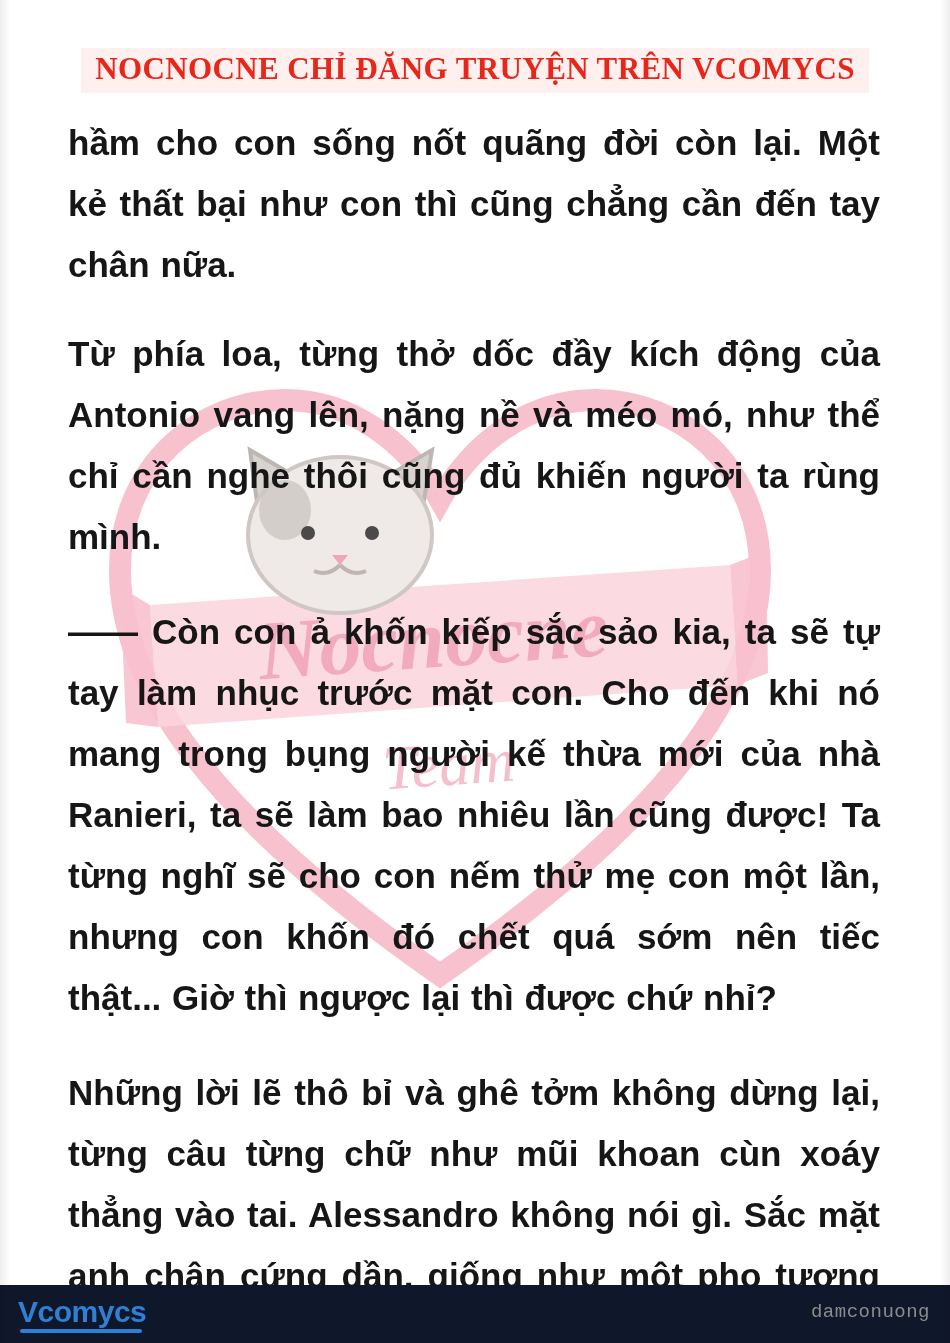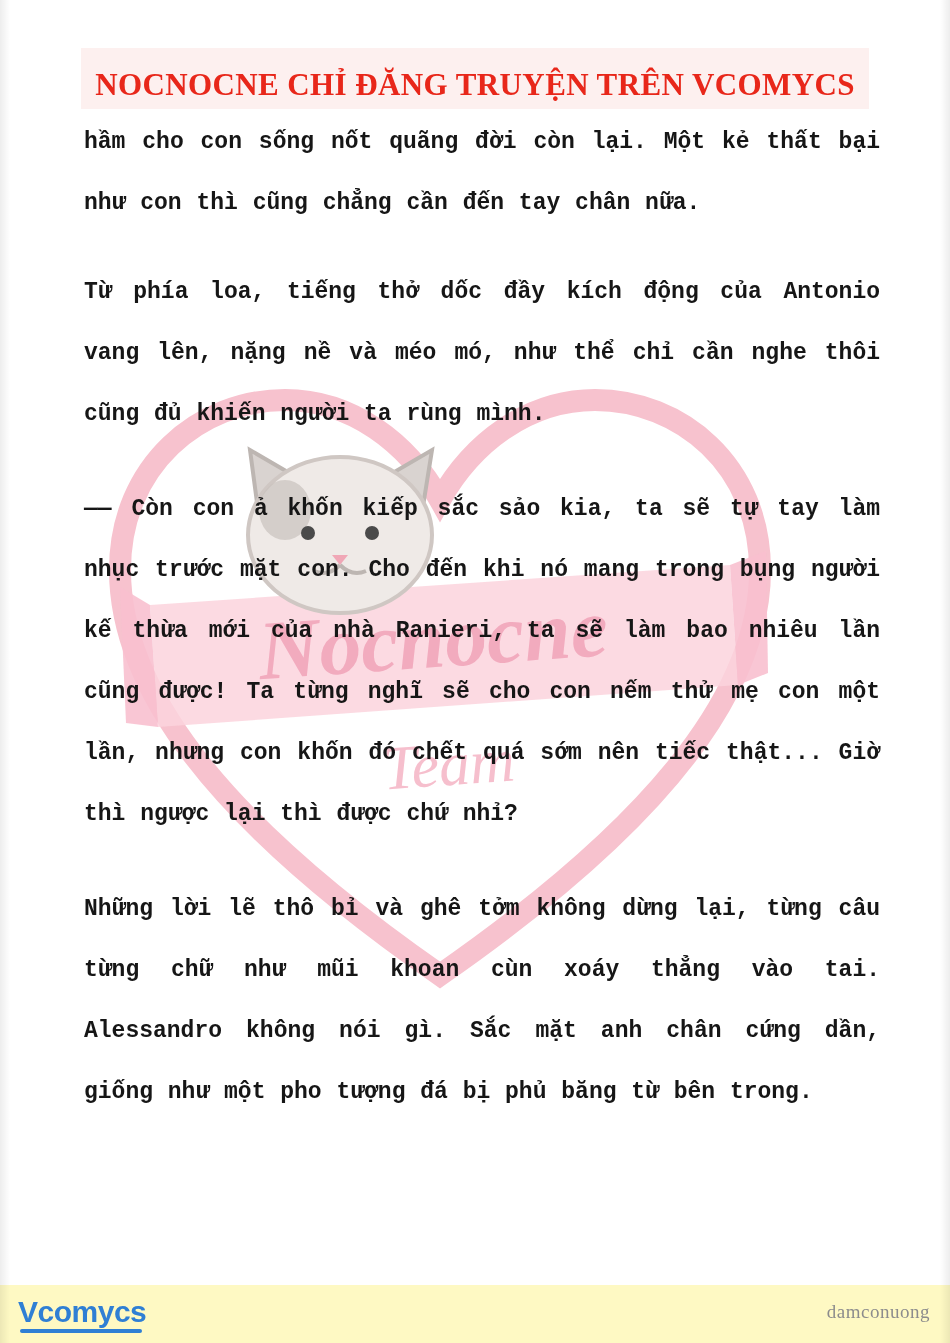--- a/index.html
+++ b/index.html
@@ -37,56 +37,56 @@
     z-index: 2;
   }
   .banner-text {
     display: inline-block;
     font-family: "Liberation Serif", serif;
     font-weight: bold;
     font-size: 31px;
     letter-spacing: 0.4px;
     color: #e8271a;
     background: #fdf0ef;
-    padding: 19px 14px 6px 14px;
+    padding: 3px 14px 6px 14px;
     white-space: nowrap;
   }
 
   
   .content {
     position: absolute;
     left: 68px;
     top: 112px;
     width: 812px;
     z-index: 2;
   }
   .para {
-    font-family: Liberation Mono, monospace;
+    font-family: Liberation Sans, sans-serif;
     font-weight: bold;
-    font-size: 23px;
+    font-size: 35px;
     line-height: 61px;
     color: #161616;
     text-align: justify;
     text-align-last: left;
-    margin: 0 0 28px 16px;
+    margin: 0 0 28px 0;
     word-spacing: 1px;
   }
   .para.dash {
     text-indent: 0;
   }
   .para.gap-lg { margin-bottom: 34px; }
 
   
   .bottom-bar {
     position: absolute;
     left: 0;
     bottom: 0;
     width: 950px;
     height: 58px;
-    background: #fef9c3;
+    background: #0f172a;
     z-index: 3;
   }
   .logo {
     position: absolute;
     left: 18px;
     top: 10px;
     font-family: "Liberation Sans", sans-serif;
     font-weight: bold;
     font-size: 30px;
     color: #2f7fd4;
@@ -98,21 +98,21 @@
     top: 44px;
     width: 122px;
     height: 4px;
     background: #2f7fd4;
     border-radius: 2px;
   }
   .credit {
     position: absolute;
     right: 20px;
     top: 16px;
-    font-family: Liberation Serif, serif;
+    font-family: Liberation Mono, monospace;
     font-size: 19px;
     color: #8c8c8c;
     letter-spacing: 0.5px;
   }
   .edge-shadow-l {
     position:absolute; left:0; top:0; width:10px; height:1343px;
     background: linear-gradient(to right, rgba(0,0,0,0.07), rgba(0,0,0,0));
     z-index: 4; pointer-events:none;
   }
   .edge-shadow-r {
@@ -150,21 +150,21 @@
       <text x="360" y="430" text-anchor="middle" font-family="Liberation Serif, serif" font-style="italic" font-size="62" fill="#f6bccb" opacity="0.95" transform="rotate(-4 360 430)">Team</text>
     </svg>
   </div>
 
   <div class="banner">
     <span class="banner-text">NOCNOCNE CHỈ ĐĂNG TRUYỆN TRÊN VCOMYCS</span>
   </div>
 
   <div class="content">
     <p class="para">hầm cho con sống nốt quãng đời còn lại. Một kẻ thất bại như con thì cũng chẳng cần đến tay chân nữa.</p>
-    <p class="para gap-lg">Từ phía loa, tiếng thở dốc đầy kích động của Antonio vang lên, nặng nề và méo mó, như thể chỉ cần nghe thôi cũng đủ khiến người ta rùng mình.</p>
+    <p class="para gap-lg">Từ phía loa, từng thở dốc đầy kích động của Antonio vang lên, nặng nề và méo mó, như thể chỉ cần nghe thôi cũng đủ khiến người ta rùng mình.</p>
     <p class="para dash gap-lg">—— Còn con ả khốn kiếp sắc sảo kia, ta sẽ tự tay làm nhục trước mặt con. Cho đến khi nó mang trong bụng người kế thừa mới của nhà Ranieri, ta sẽ làm bao nhiêu lần cũng được! Ta từng nghĩ sẽ cho con nếm thử mẹ con một lần, nhưng con khốn đó chết quá sớm nên tiếc thật... Giờ thì ngược lại thì được chứ nhỉ?</p>
     <p class="para gap-lg">Những lời lẽ thô bỉ và ghê tởm không dừng lại, từng câu từng chữ như mũi khoan cùn xoáy thẳng vào tai. Alessandro không nói gì. Sắc mặt anh chân cứng dần, giống như một pho tượng đá bị phủ băng từ bên trong.</p>
   </div>
 
   <div class="edge-shadow-l"></div>
   <div class="edge-shadow-r"></div>
 
   <div class="bottom-bar">
     <div class="logo">Vcomycs</div>
     <div class="logo-underline"></div>

